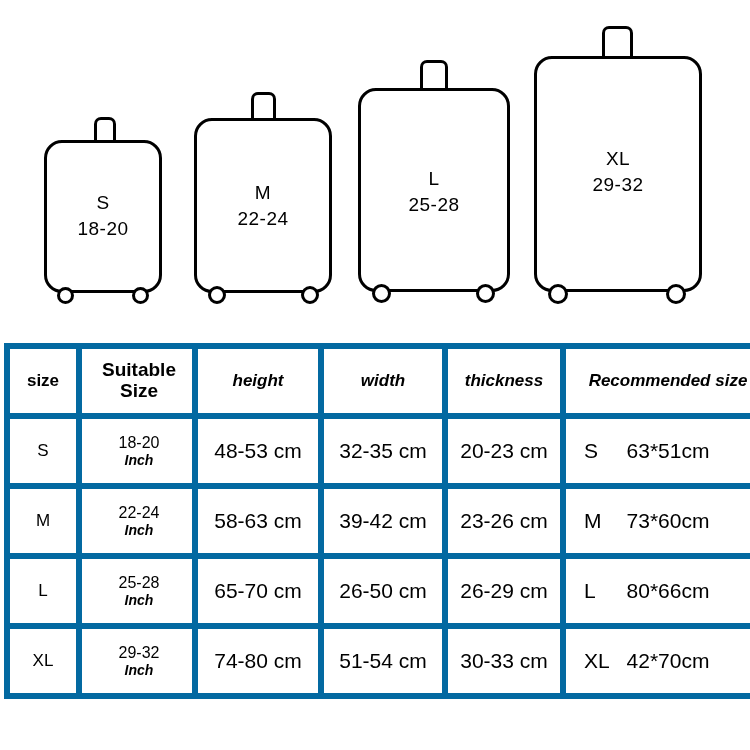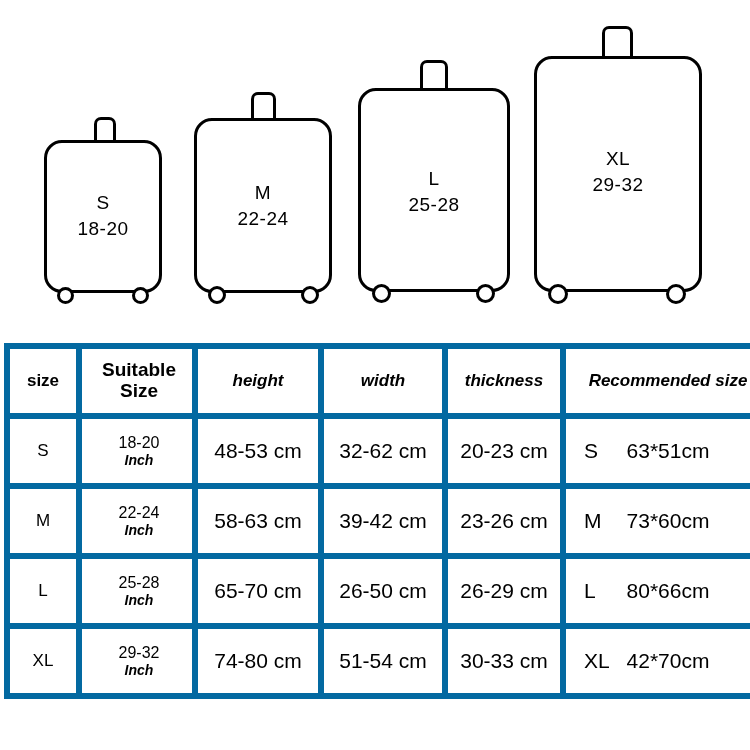--- a/index.html
+++ b/index.html
@@ -236,21 +236,21 @@
   <table id="right-table">
     <tbody>
         <tr>
       <th class="hdr" style="width:120px;">height</th>
       <th class="hdr" style="width:118px;">width</th>
       <th class="hdr" style="width:112px;">thickness</th>
       <th class="hdr" style="width:204px;">Recommended size</th>
     </tr>
     <tr>
       <td>48-53 cm</td>
-      <td>32-62 cm</td>
+      <td>32-35 cm</td>
       <td>20-23 cm</td>
       <td class="rec">
         <span class="rec-size">S</span>
         <span class="rec-dim">63*51cm</span>
       </td>
     </tr>
     <tr>
       <td>58-63 cm</td>
       <td>39-42 cm</td>
       <td>23-26 cm</td>

